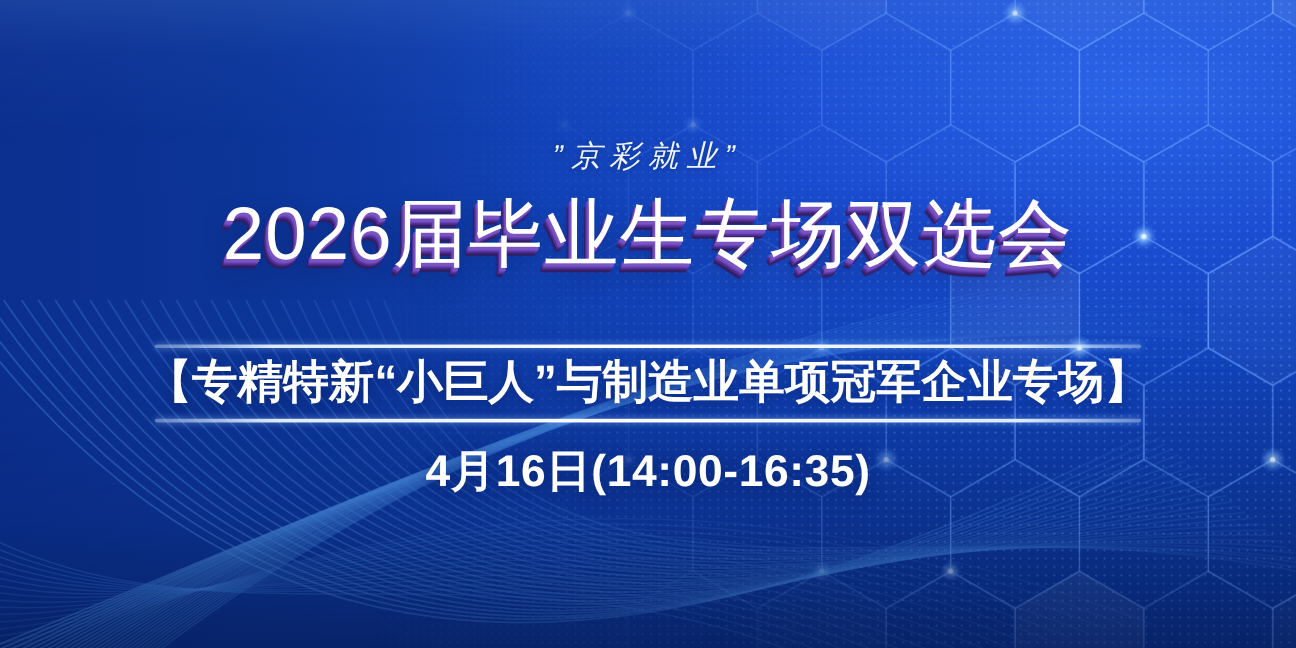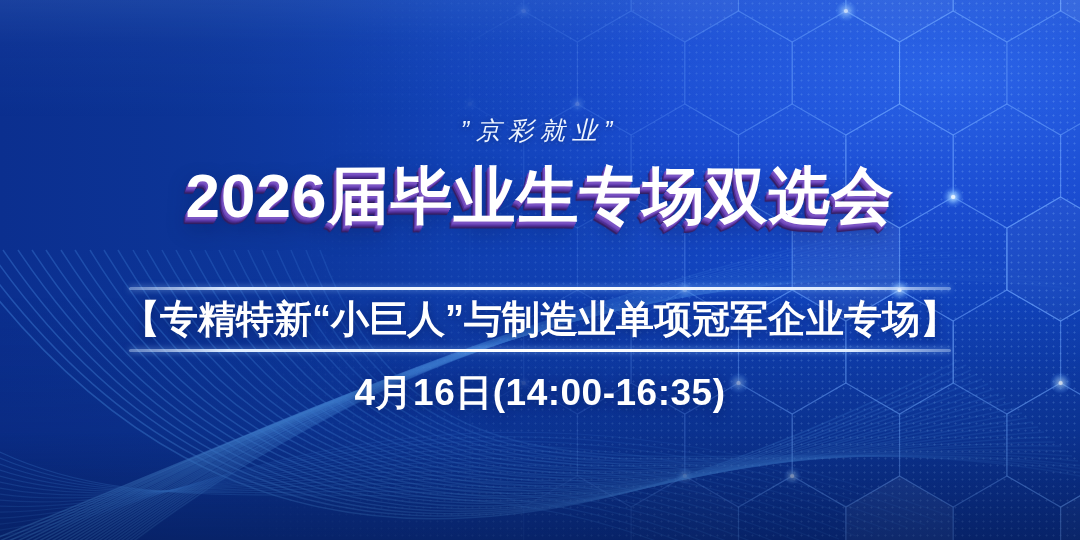--- a/index.html
+++ b/index.html
@@ -79,21 +79,21 @@
     font-weight: 500;
     font-style: italic;
     text-shadow: 0 1px 6px rgba(10,30,90,0.55);
     white-space: nowrap;
   }
 
   #main-title {
     margin-top: 22px;
     font-size: 62px;
     line-height: 1;
-    font-weight: 700;
+    font-weight: 400;
     color: #ffffff;
     letter-spacing: 1px;
     white-space: nowrap;
     text-shadow:
       -1px 2px 0 #7b54c4,
       -2px 3px 0 #6f49ba,
       -2px 4px 0 #5e3aa8,
       -3px 5px 0 #4e2e94,
       -3px 6px 0 #412578,
       -4px 7px 1px #341d60,

